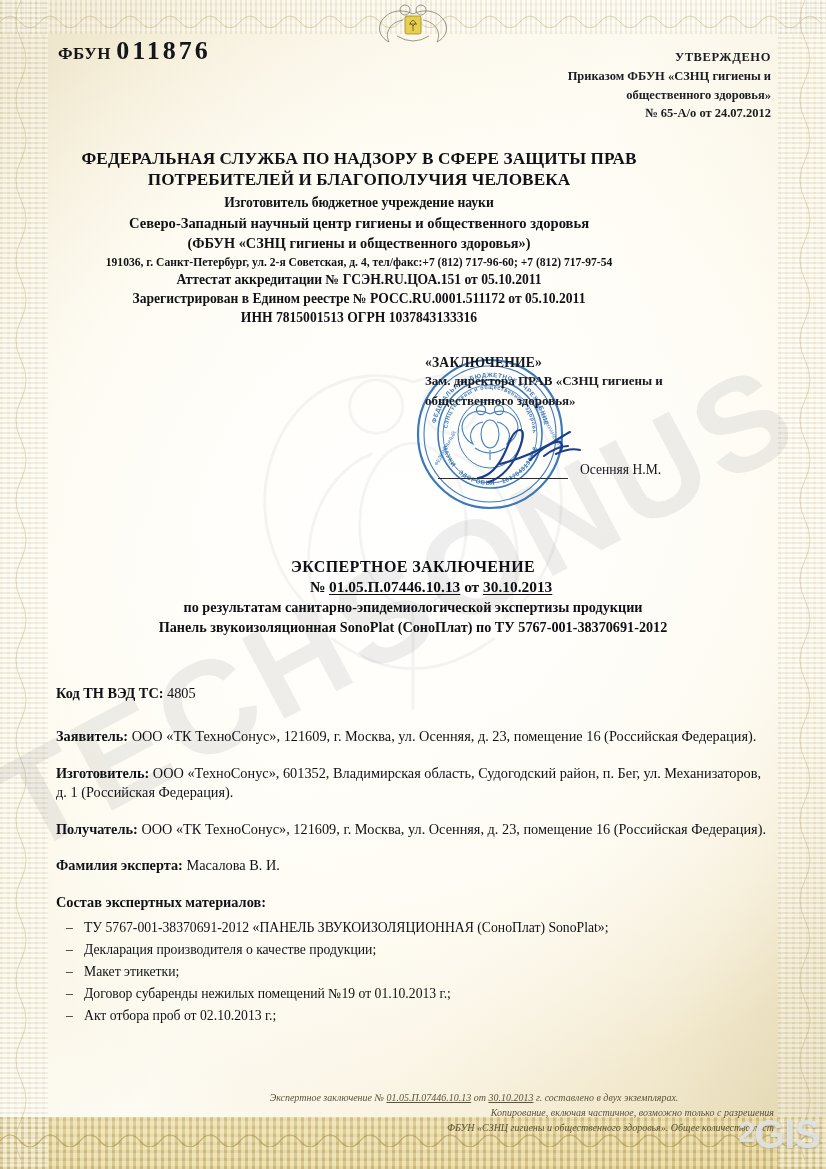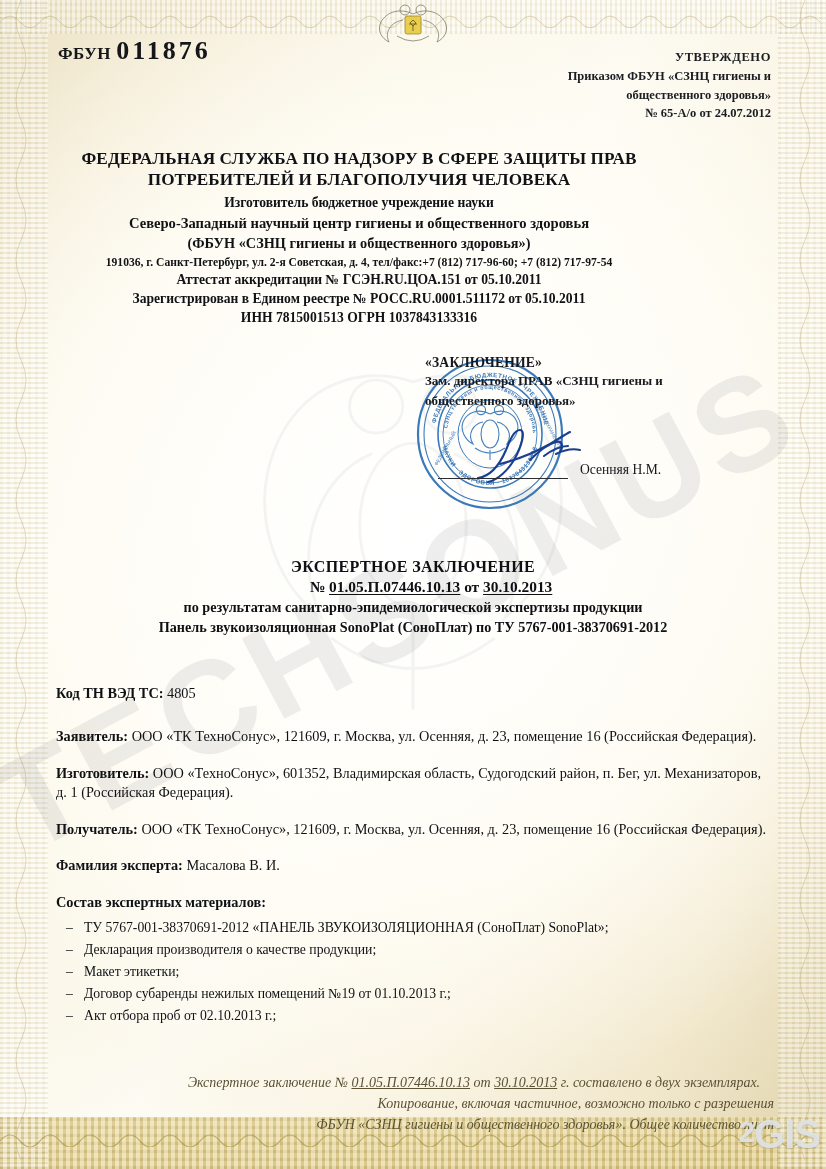--- a/index.html
+++ b/index.html
@@ -110,21 +110,21 @@
   .p.code{margin-bottom:24px;margin-top:24px;}
   .p.tight{margin-bottom:18px;}
 
   .list-head{font-size:14.3px;font-weight:700;margin-bottom:6px;}
   ul.materials{list-style:none;margin:0;padding:0;}
   ul.materials li{font-size:13.7px;line-height:1.62;padding-left:28px;position:relative;}
   ul.materials li:before{content:"–";position:absolute;left:10px;}
 
   .footer{position:absolute;left:0;bottom:34px;width:826px;text-align:right;
      padding-right:52px;box-sizing:border-box;
-     font-style:italic;font-size:14px;line-height:1.5;color:#5b5236;padding-left:24px;}
+     font-style:italic;font-size:10px;line-height:1.5;color:#5b5236;padding-left:24px;}
   .footer .f1{text-align:center;padding-left:150px;}
   .footer .f2,.footer .f3{}
   .footer u{text-decoration:underline;}
 </style>
 </head>
 <body>
 
 <div class="page">
 
   <div class="border-frame">

